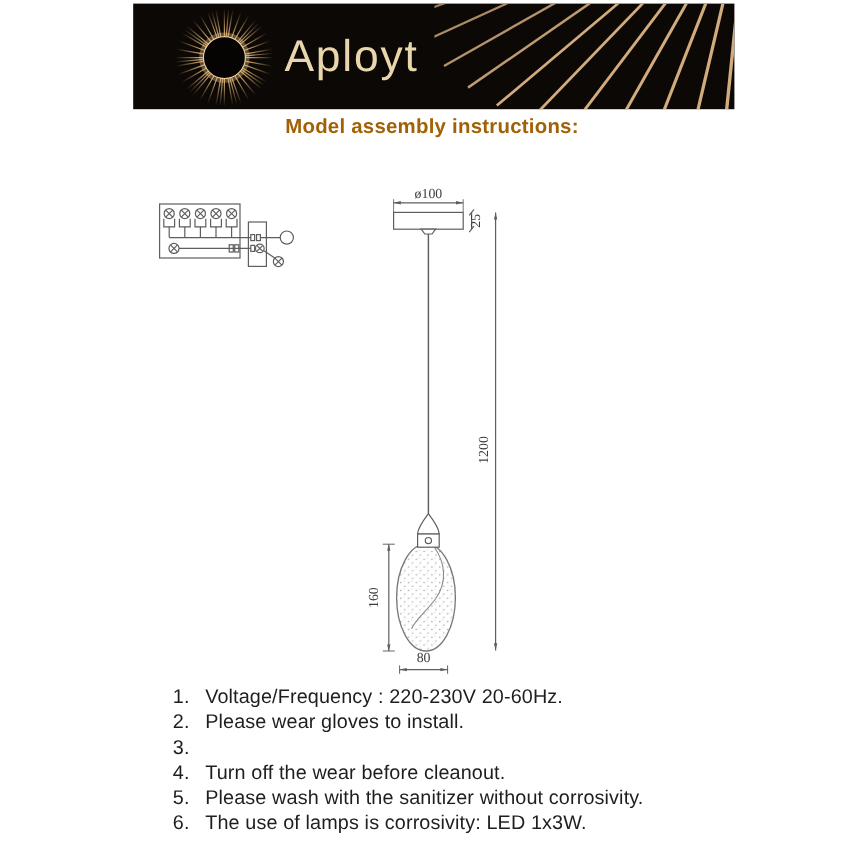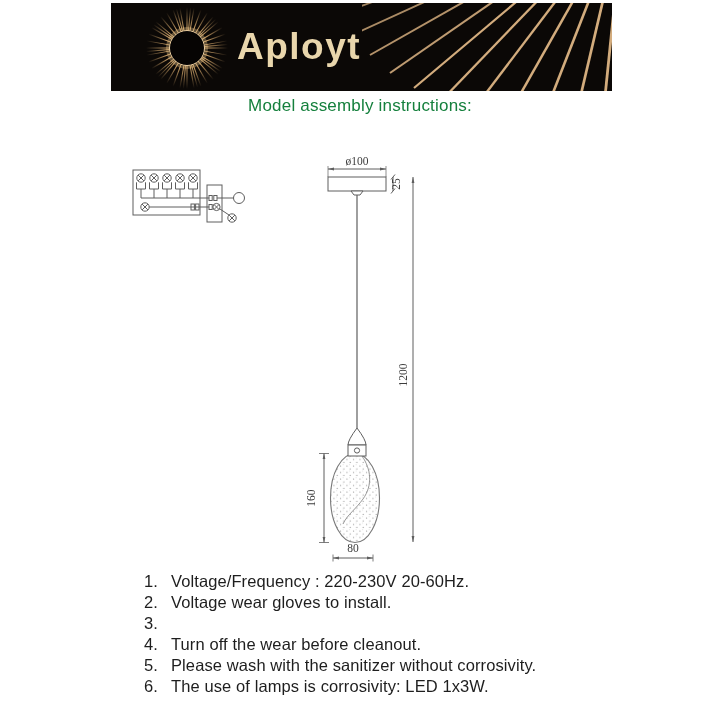--- a/index.html
+++ b/index.html
@@ -9,29 +9,29 @@
   }
   .abs{position:absolute;}
 
   
   .banner{
     position:absolute;left:111px;top:3px;width:501px;height:88px;
     background:#0b0806;overflow:hidden;
   }
   .brand{
     position:absolute;left:126px;top:0;height:88px;display:flex;align-items:center;
-    color:#e9d6ac;font-size:37px;font-weight:700;letter-spacing:1.5px;
+    color:#e9d6ac;font-size:37px;font-weight:400;letter-spacing:1.5px;
   }
   .logo-svg{position:absolute;left:33px;top:2px;}
   .fan-svg{position:absolute;right:0;top:0;}
 
   
   .title-block{
     position:absolute;left:0;top:94px;width:720px;text-align:center;
-    color:#15803d;font-size:17px;font-weight:400;line-height:23px;letter-spacing:.2px;
+    color:#a16207;font-size:17px;font-weight:700;line-height:23px;letter-spacing:.2px;
   }
 
   
   .wiring-svg{position:absolute;left:128px;top:158px;}
   .pendant-svg{position:absolute;left:300px;top:152px;}
   .draw{stroke:#5e5e5e;fill:none;stroke-width:1;}
   .dimtxt{font-family:"Liberation Serif",serif;font-size:11.5px;fill:#3c3c3c;}
 
   
   .instructions{
@@ -247,21 +247,21 @@
     </g>
   </svg>
 
   <ol class="instructions">
     <li>
       <span class="num">1.</span>
       <span class="txt">Voltage/Frequency : 220-230V 20-60Hz.</span>
     </li>
     <li>
       <span class="num">2.</span>
-      <span class="txt">Voltage wear gloves to install.</span>
+      <span class="txt">Please wear gloves to install.</span>
     </li>
     <li>
       <span class="num">3.</span>
     </li>
     <li>
       <span class="num">4.</span>
       <span class="txt">Turn off the wear before cleanout.</span>
     </li>
     <li>
       <span class="num">5.</span>

